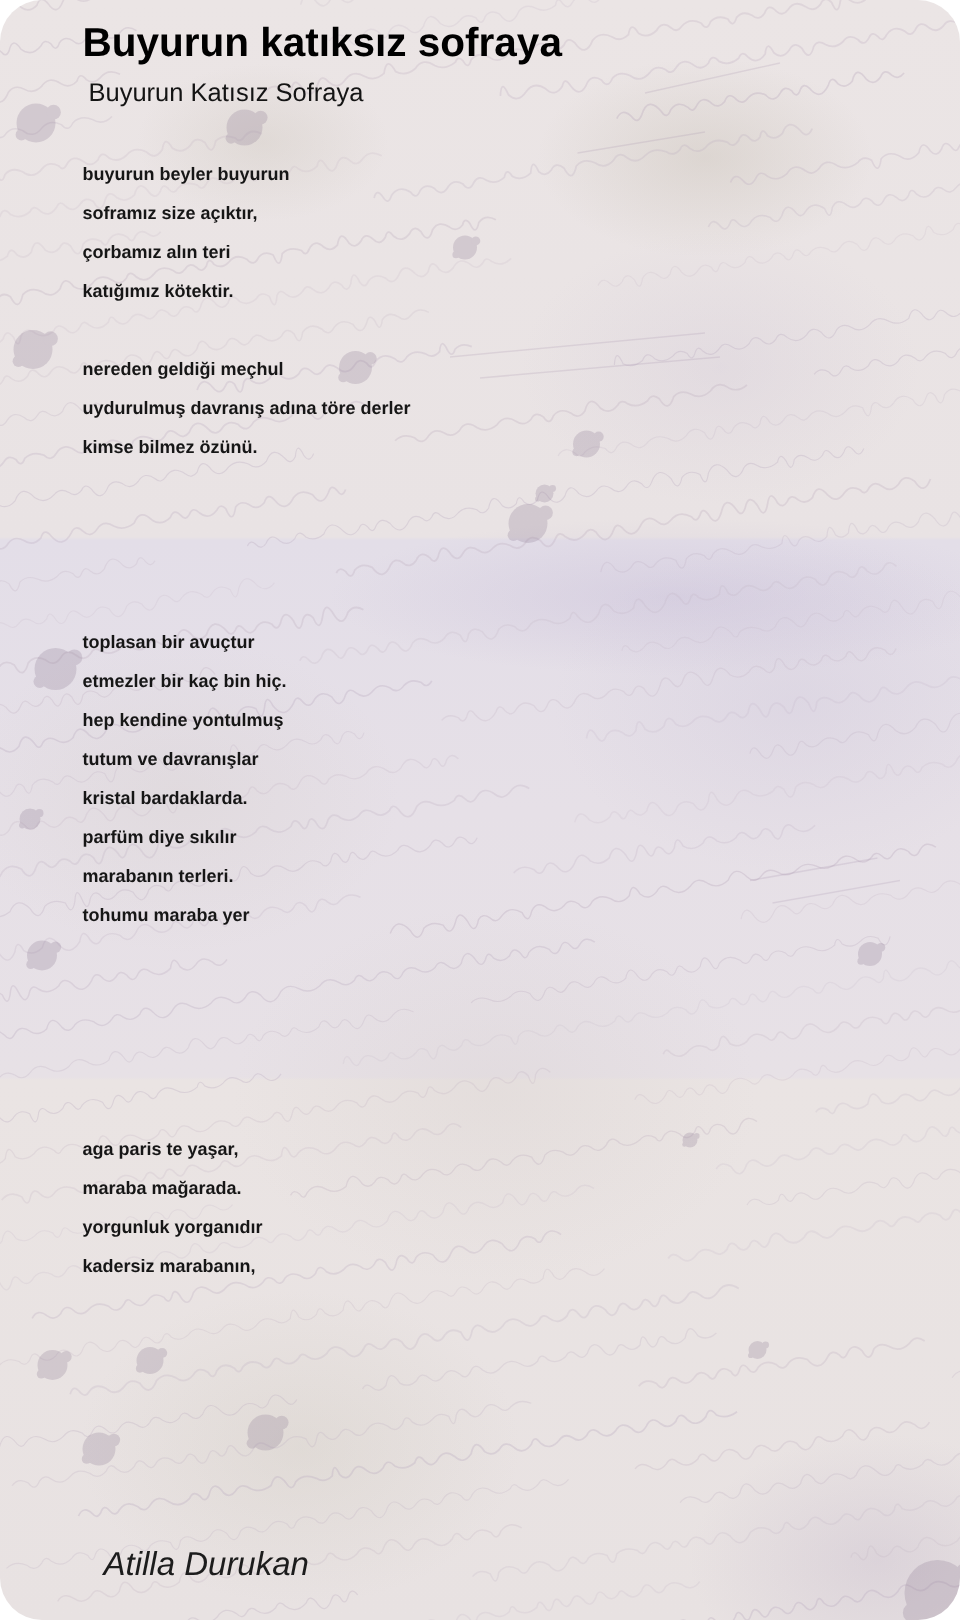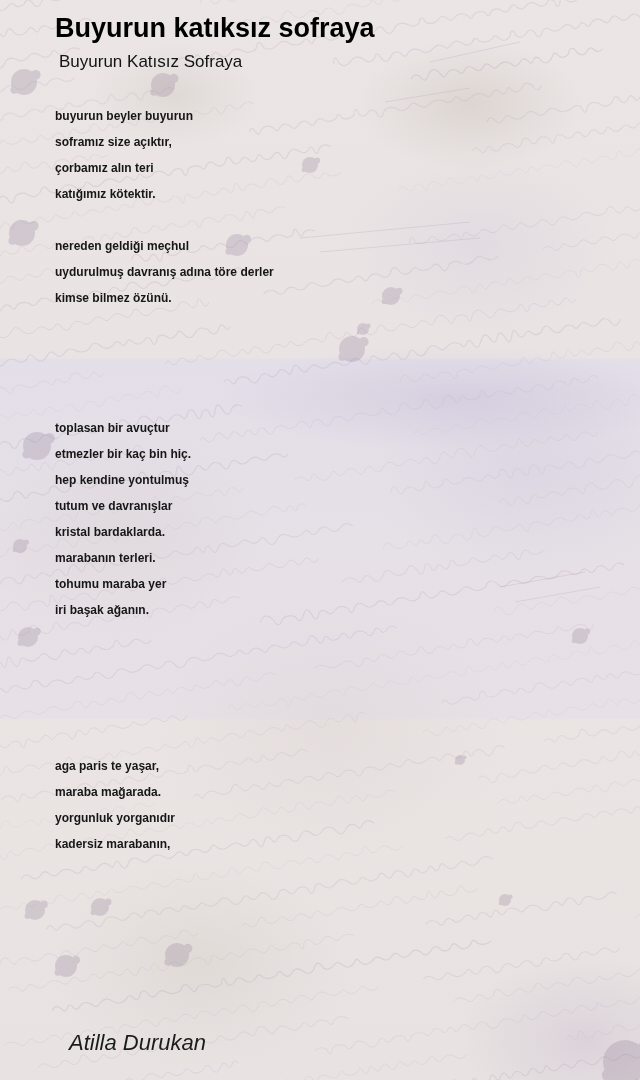--- a/index.html
+++ b/index.html
@@ -21,20 +21,21 @@
       radial-gradient(330px 75px at 450px 398px, rgba(186,174,208,0.30), transparent 70%),
       radial-gradient(230px 160px at 530px 470px, rgba(199,191,214,0.26), transparent 70%),
       radial-gradient(210px 150px at 120px 530px, rgba(205,198,190,0.22), transparent 70%),
       radial-gradient(250px 180px at 330px 730px, rgba(207,199,196,0.22), transparent 70%),
       radial-gradient(210px 150px at 200px 965px, rgba(199,194,179,0.26), transparent 70%),
       radial-gradient(180px 120px at 585px 1040px, rgba(186,172,196,0.28), transparent 70%),
       linear-gradient(to bottom,
         #ebe5e5 0px, #e9e3e4 358px,
         #e3dee8 360px, #e6e0e7 540px, #e7e1e6 718px,
         #eae4e3 720px, #e8e2e2 1080px);
+    border-radius: 28px;
   }
   .texture {
     position: absolute;
     left: 0; top: 0;
     width: 640px; height: 1080px;
     pointer-events: none;
   }
   .title {
     position: absolute;
     left: 55px; top: 13px;
@@ -318,23 +319,23 @@
       <div class="line">kimse bilmez özünü.</div>
       <div class="line"></div>
       <div class="line"></div>
       <div class="line"></div>
       <div class="line"></div>
       <div class="line">toplasan bir avuçtur</div>
       <div class="line">etmezler bir kaç bin hiç.</div>
       <div class="line">hep kendine yontulmuş</div>
       <div class="line">tutum ve davranışlar</div>
       <div class="line">kristal bardaklarda.</div>
+      <div class="line">parfüm diye sıkılır</div>
       <div class="line">marabanın terleri.</div>
       <div class="line">tohumu maraba yer</div>
-      <div class="line">iri başak ağanın.</div>
       <div class="line"></div>
       <div class="line"></div>
       <div class="line"></div>
       <div class="line"></div>
       <div class="line"></div>
       <div class="line">aga paris te yaşar,</div>
       <div class="line">maraba mağarada.</div>
       <div class="line">yorgunluk yorganıdır</div>
       <div class="line">kadersiz marabanın,</div>
     </div>

